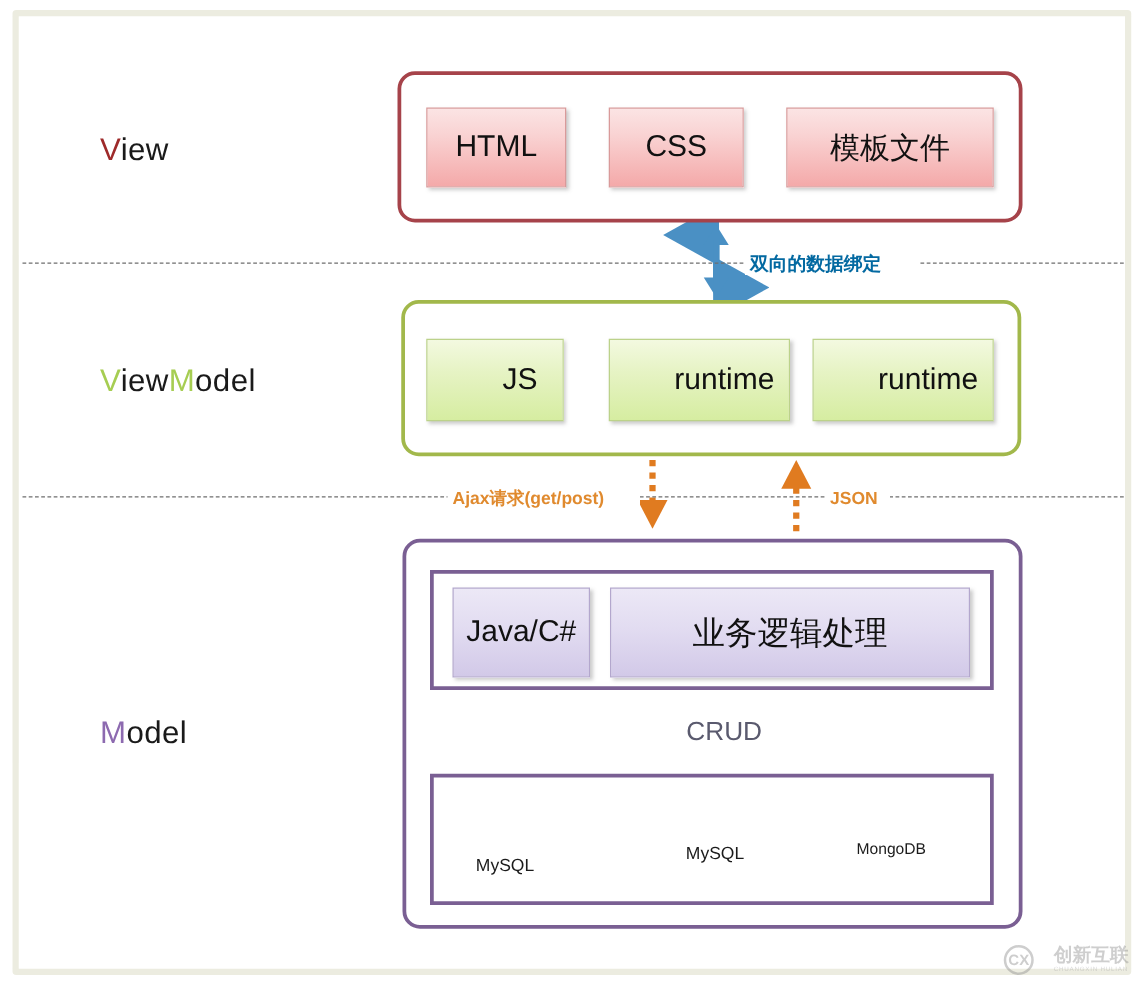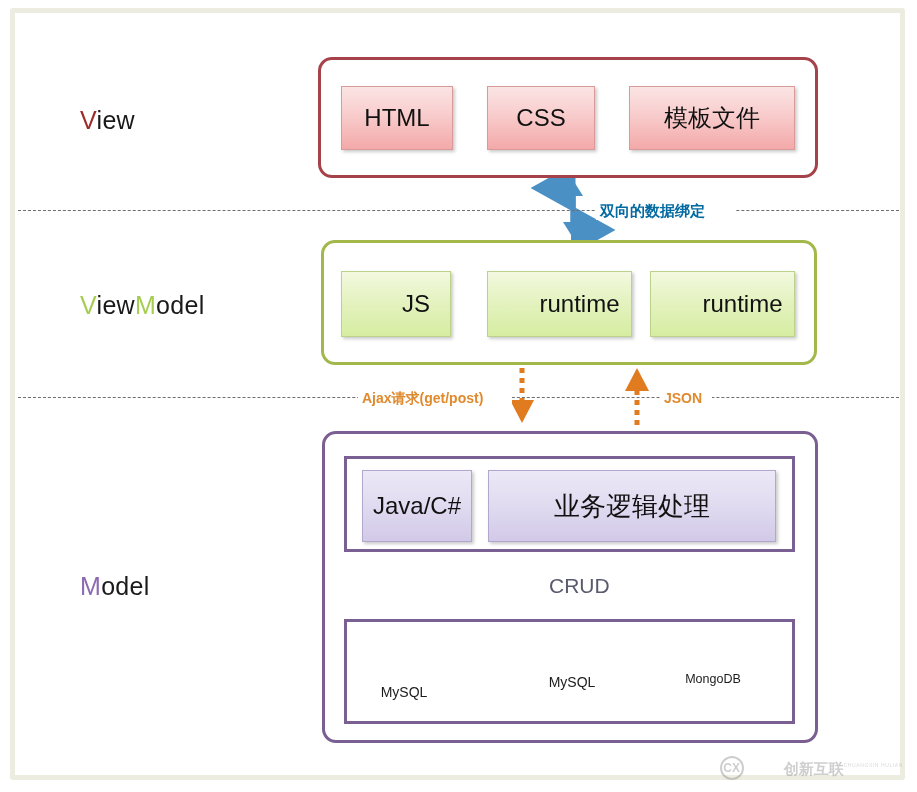--- a/index.html
+++ b/index.html
@@ -157,21 +157,21 @@
   #watermark .wm-mark {
     width: 20px; height: 20px;
     border: 2px solid #8a8a8a;
     border-radius: 50%;
     color: #8a8a8a;
     font-size: 12px;
     display: flex; align-items: center; justify-content: center;
     font-weight: bold;
   }
   #watermark .wm-text {
-    display: flex; flex-direction: row; line-height: 1; margin-left: 24px;
+    display: flex; flex-direction: column; line-height: 1;
   }
   #watermark .wm-main { font-size: 15px; color: #8a8a8a; font-weight: bold; }
   #watermark .wm-sub { font-size: 5px; color: #a5a5a5; letter-spacing: 0.6px; margin-top: 2px; }
 </style>
 </head>
 <body>
 
 <div id="canvas">
 
   <div id="outer-frame"></div>

